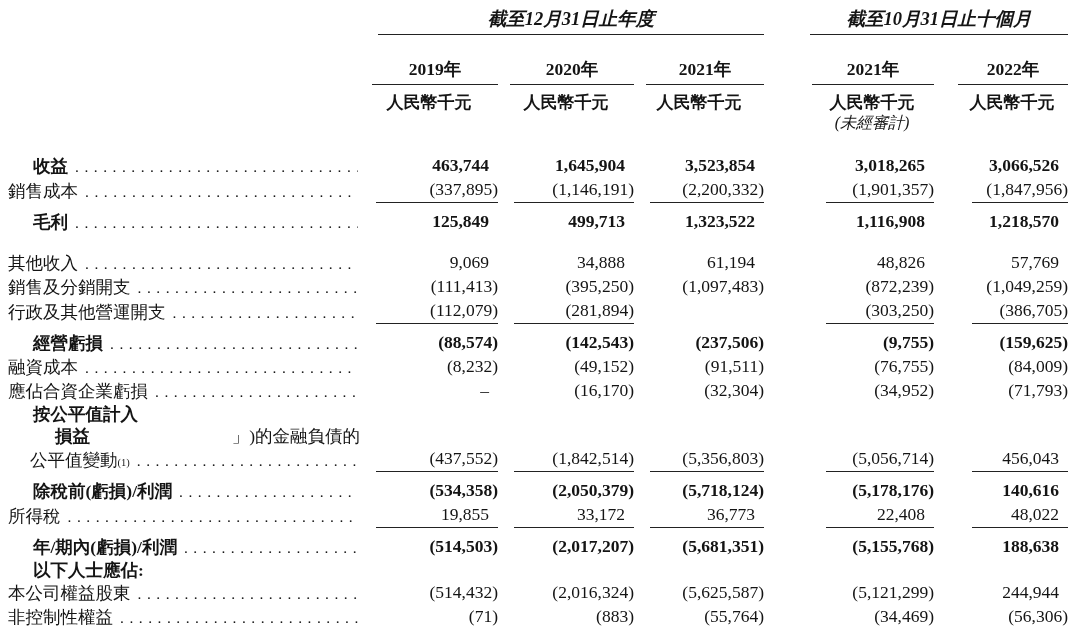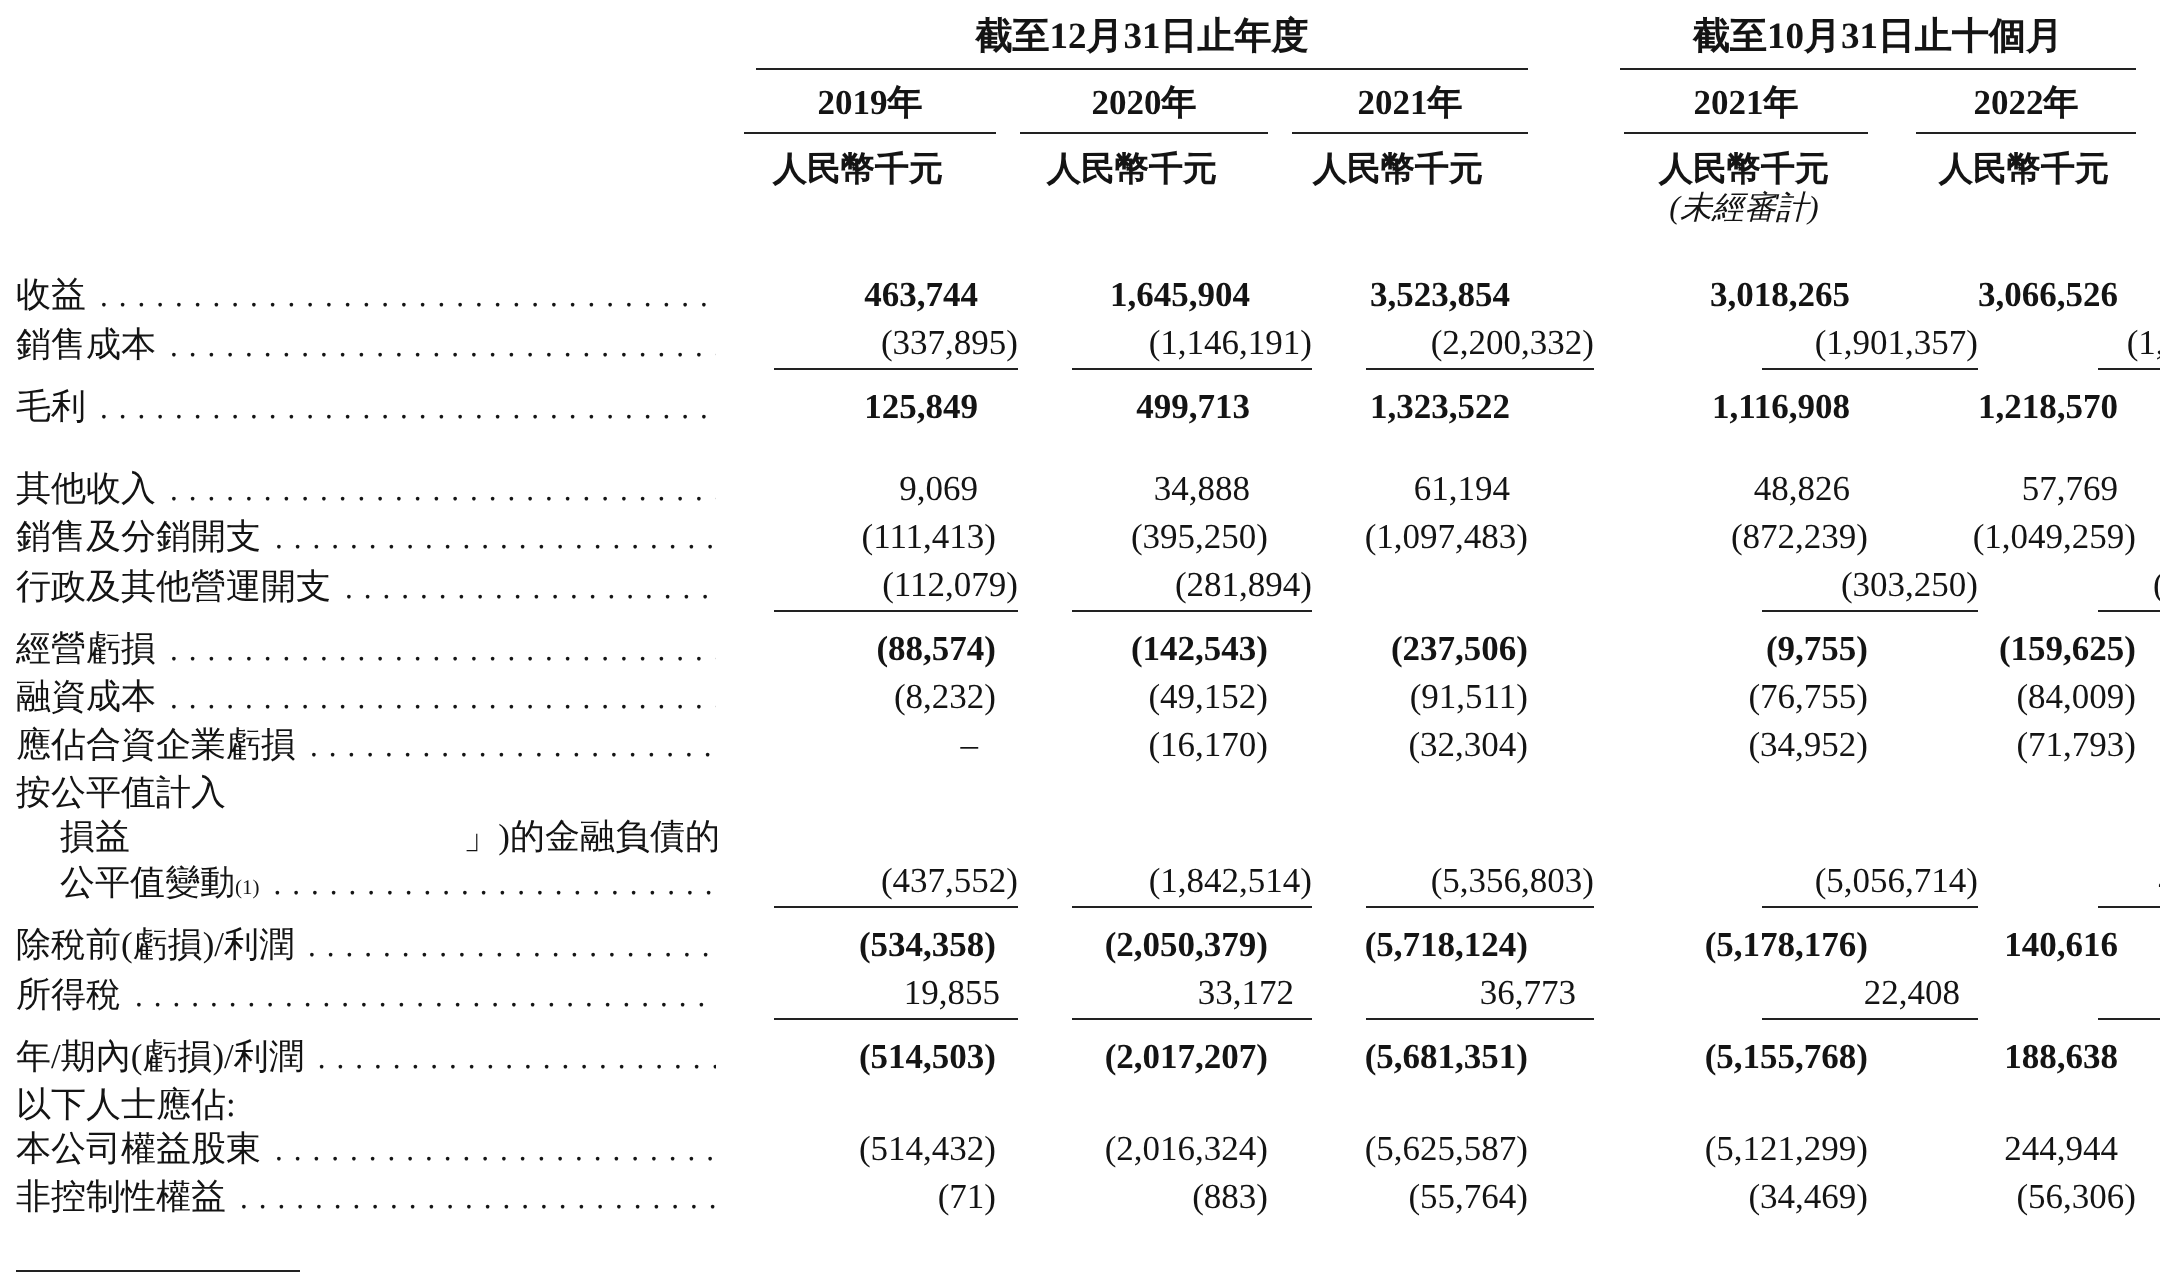--- a/index.html
+++ b/index.html
@@ -14,35 +14,35 @@
   .grid{display:grid;grid-template-columns:352px 138px 136px 130px 46px 124px 22px 112px;}
   .cl{grid-column:1;display:flex;align-items:baseline;white-space:nowrap;overflow:hidden;}
   .cl.indent{padding-left:22px;justify-content:space-between;}
   .c1{grid-column:2}.c2{grid-column:3}.c3{grid-column:4}.c4{grid-column:6}.c5{grid-column:8}
   .g1{grid-column:2/5}.g2{grid-column:6/9}
 
   
   .hgroup{text-align:center;font-weight:bold;font-size:18.5px;line-height:22px;
           padding-bottom:4px;border-bottom:1.8px solid #222;}
   .g1.hgroup{margin-left:18px;}
-  .hdr-groups{margin-bottom:6px;}
+  .hdr-groups{margin-bottom:24px;font-style:italic;}
   .hyear{text-align:center;}
   .ybar{display:block;font-weight:bold;font-size:17.5px;line-height:21px;
         padding-bottom:4px;border-bottom:1.8px solid #222;margin-left:12px;text-align:center;}
   .c4 .ybar,.c5 .ybar{margin-left:2px;}
   .hdr-years{margin-bottom:2px;}
   .hunit{text-align:center;font-weight:bold;font-size:17px;line-height:21px;padding-top:5px;}
   .hnote{font-weight:normal;font-style:italic;font-size:16px;line-height:19px;}
   .hdr-units{margin-bottom:22px;align-items:start;}
 
   
   .row{font-size:17.5px;line-height:22px;align-items:end;}
-  .row.rule-below{margin-bottom:7px;gap:11px;}
+  .row.rule-below{margin-bottom:7px;}
   .row.gap-below{margin-bottom:17px;}
-  .b{font-weight:normal;}
+  .b{font-weight:bold;margin-left:25px;}
   sup{font-size:10.5px;line-height:0;}
   .leader{flex:1;overflow:hidden;white-space:nowrap;margin:0 2px 0 7px;
           letter-spacing:5.5px;font-size:15.5px;}
   .leader::after{content:"........................................................................";}
   .num{text-align:right;}
   .bar{display:block;margin-left:16px;padding-bottom:2px;}
   .bar.rl{border-bottom:1.8px solid #222;}
   .val{white-space:nowrap;}
   .val.pos{padding-right:9px;}
   .val.vb{font-weight:bold;}

